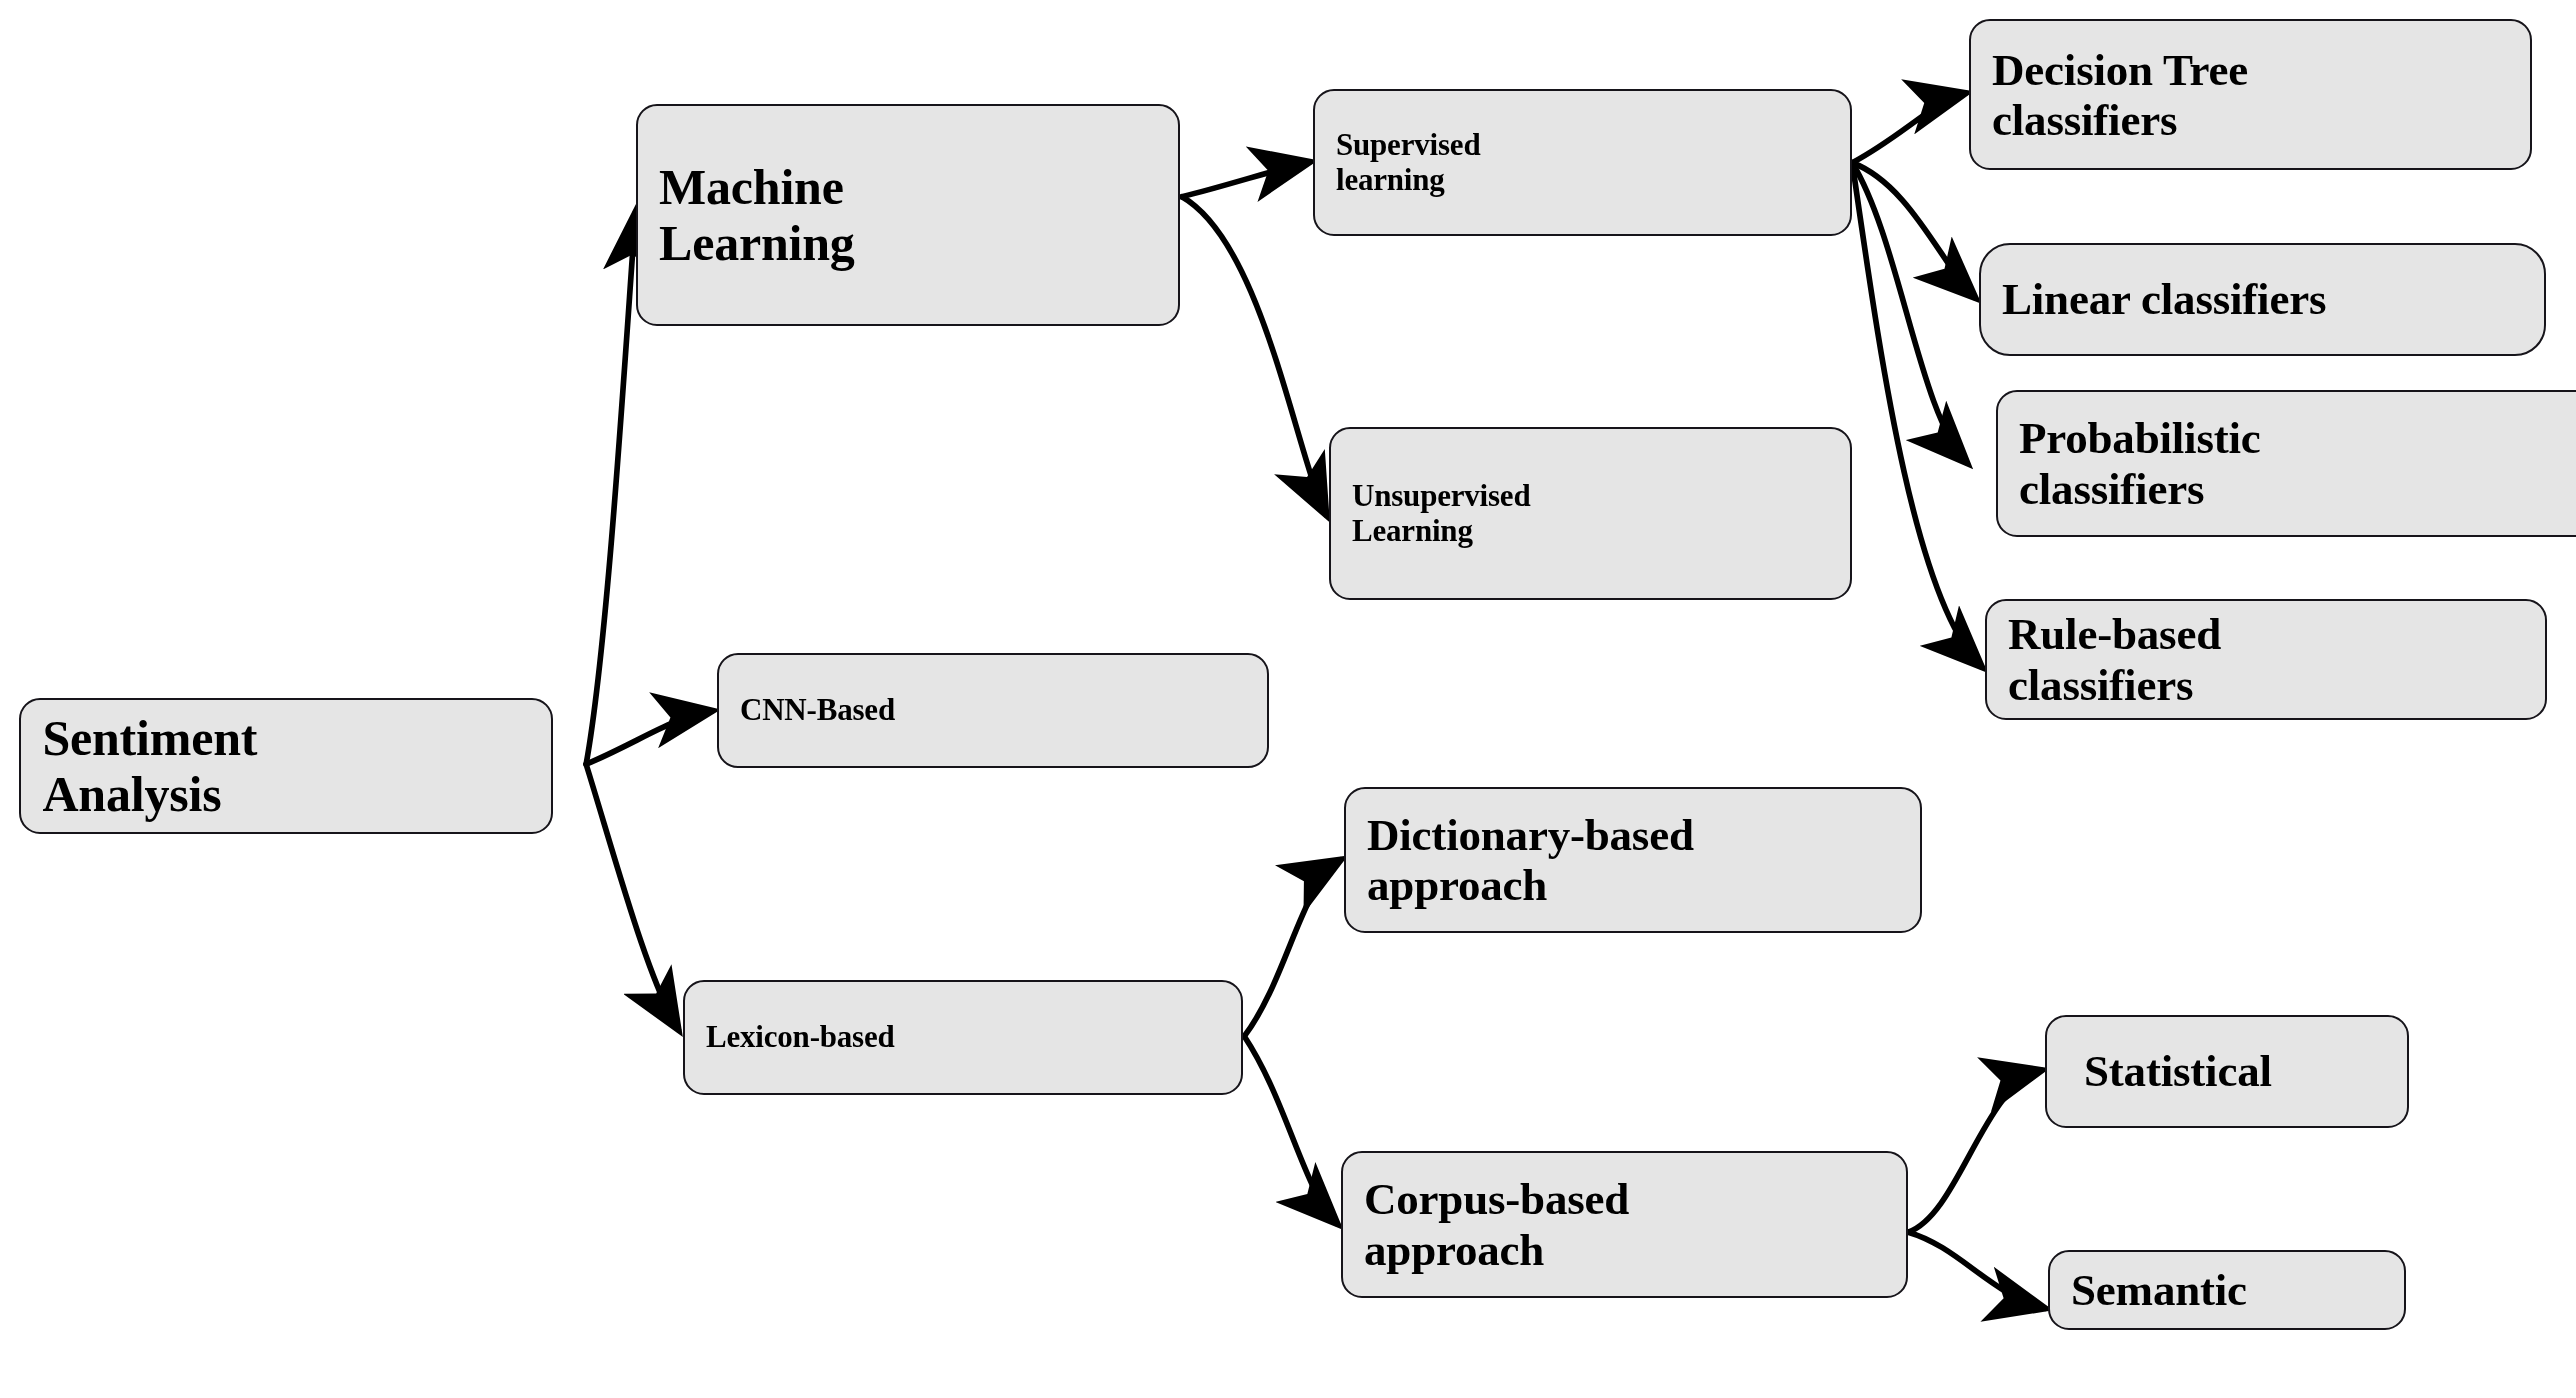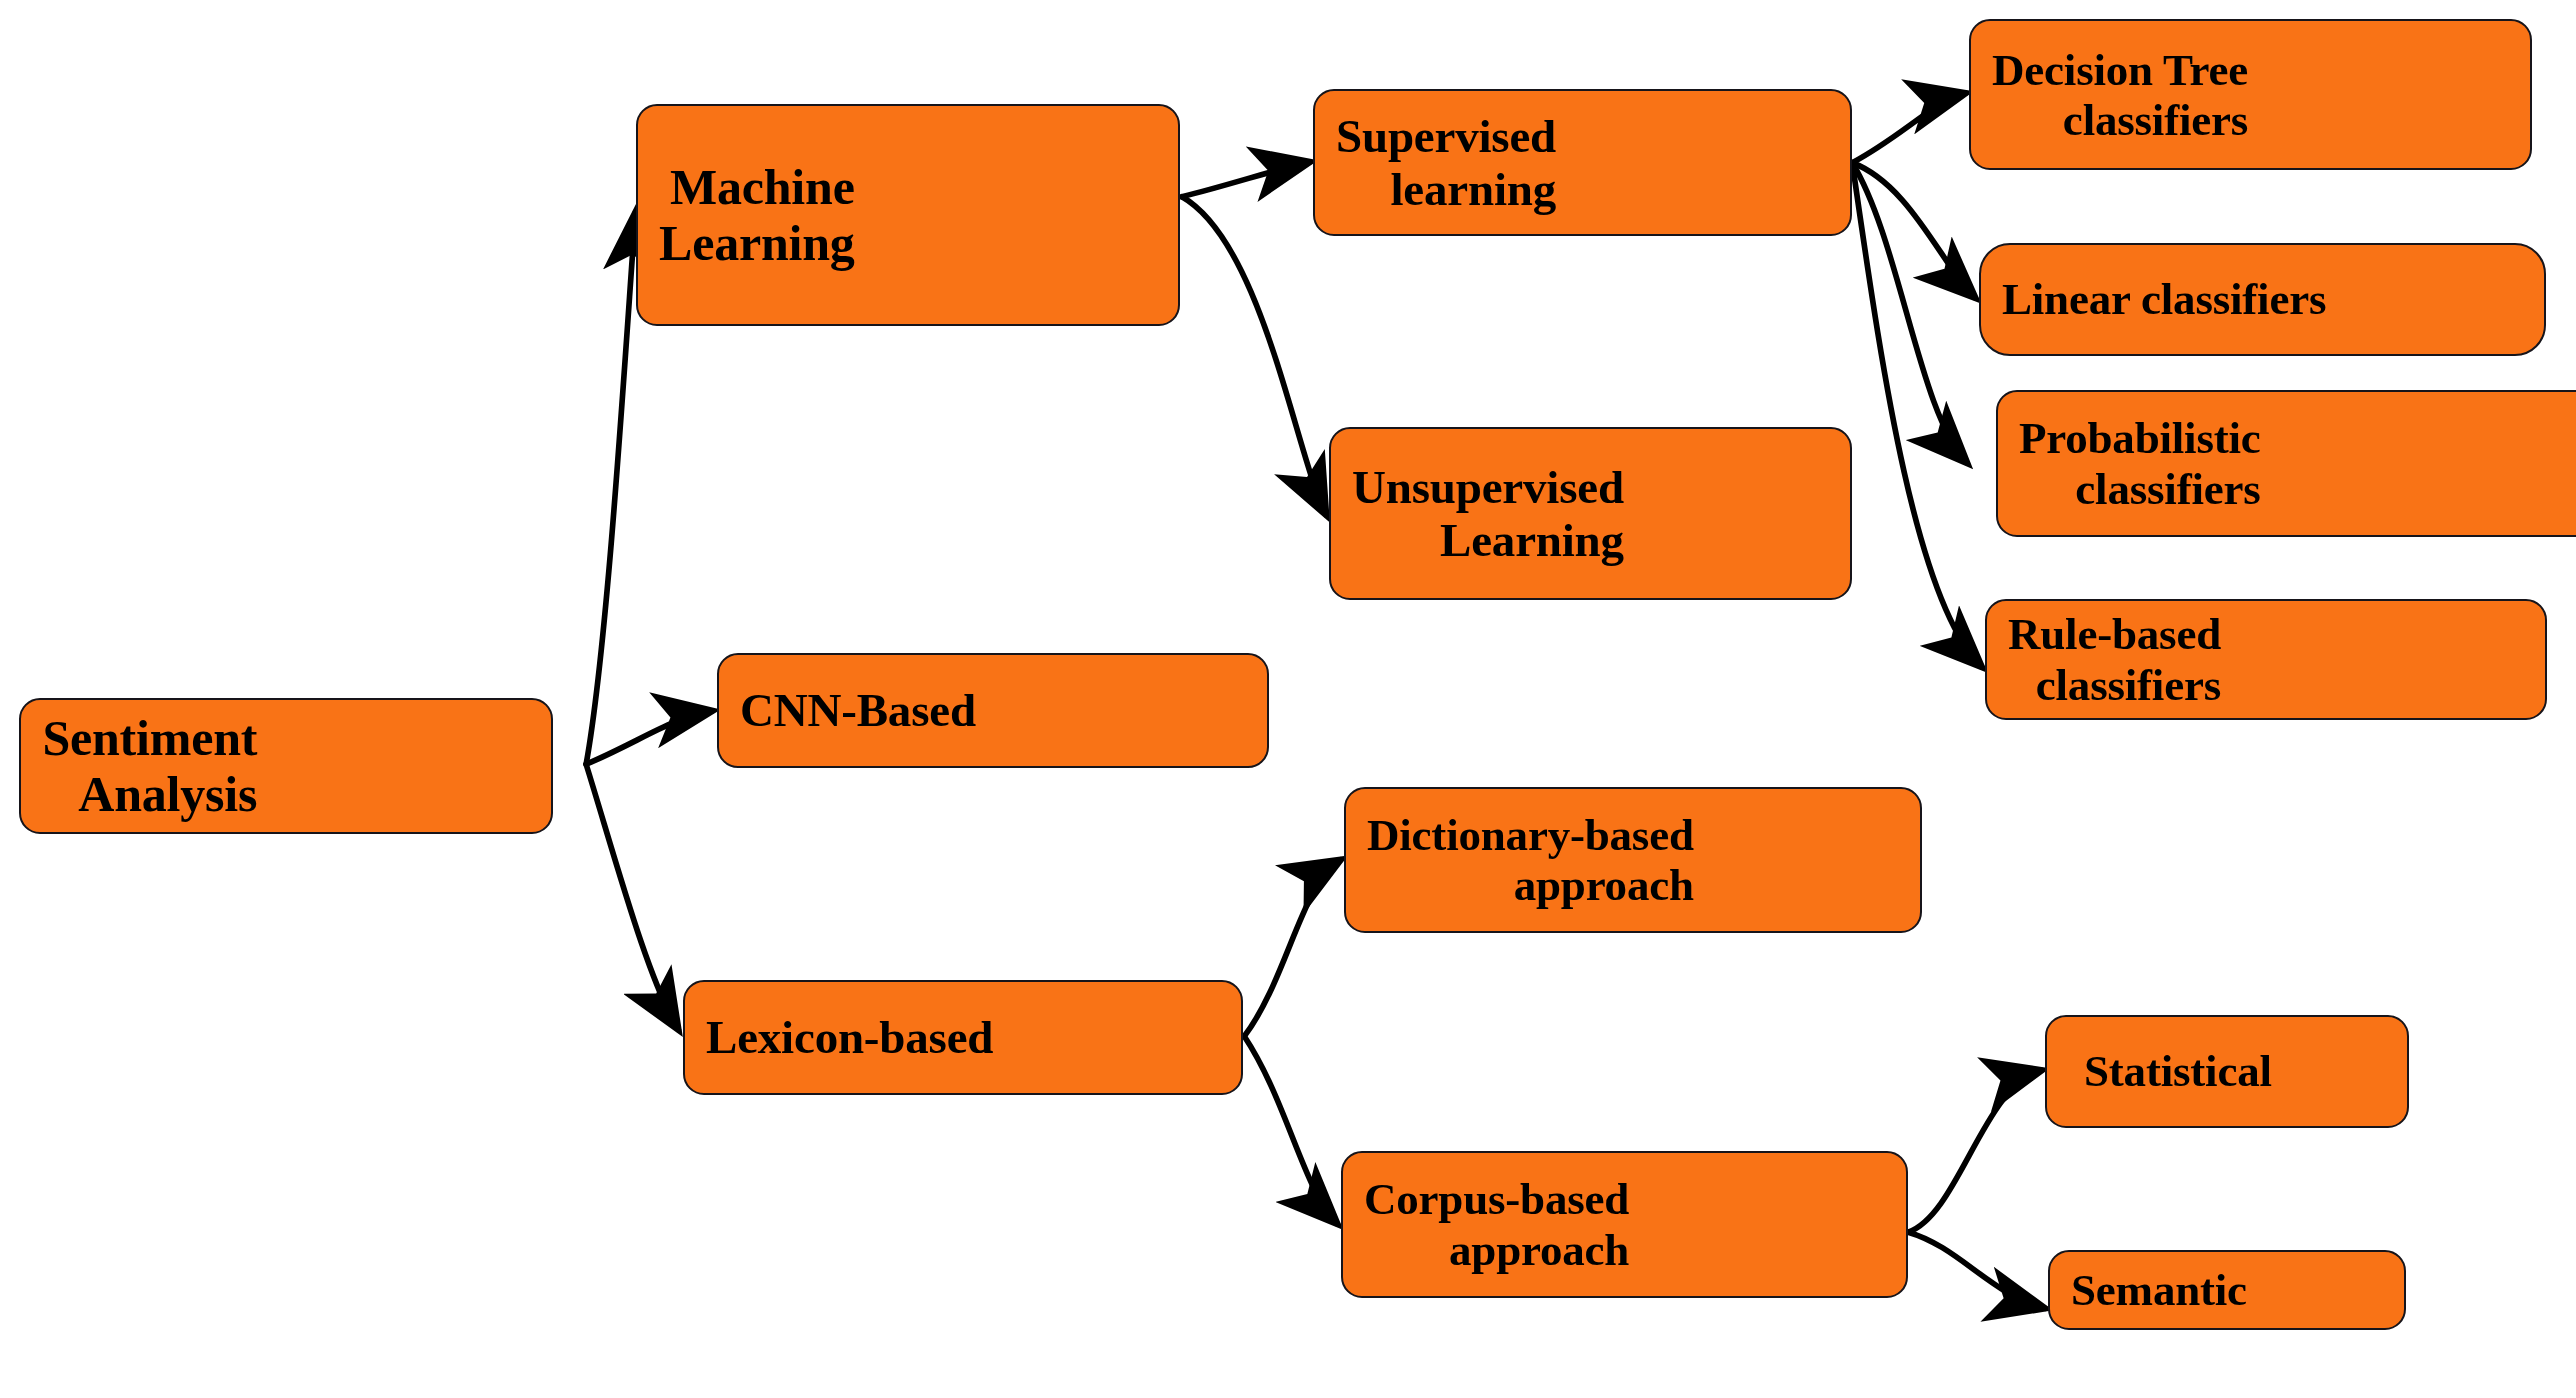--- a/index.html
+++ b/index.html
@@ -22,40 +22,39 @@
     position: absolute;
     left: 0;
     top: 0;
     width: 2576px;
     height: 1399px;
     pointer-events: none;
   }
   .node {
     position: absolute;
     box-sizing: border-box;
-    background: #f97316;
+    background: #e5e5e5;
     border: 2.4px solid #16141a;
     border-radius: 21px;
     display: flex;
     align-items: center;
     justify-content: flex-start;
     padding: 0 21px;
     z-index: 2;
-    text-align: right;
   }
   .node .label {
     font-family: "Liberation Serif", "DejaVu Serif", serif;
     font-weight: bold;
     color: #000000;
     line-height: 1.12;
     white-space: pre-line;
     letter-spacing: -0.2px;
   }
   .node.s-big .label  { font-size: 50px; }
-  .node.s-mid .label  { font-size: 47px; }
+  .node.s-mid .label  { font-size: 31px; }
   .node.s-sm  .label  { font-size: 45px; }
 </style>
 </head>
 <body>
 
 <div id="diagram-root">
 
   <svg id="edge-layer" viewBox="0 0 3182 1728" width="2576" height="1399">
     <defs>
       <marker id="arrow" viewBox="0 0 12 10" refX="10.5" refY="5" markerWidth="12" markerHeight="10" orient="auto-start-reverse">

